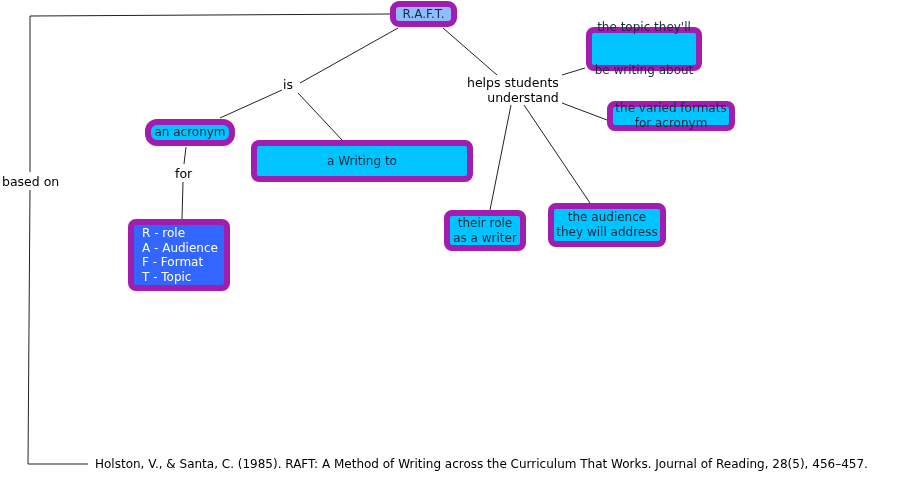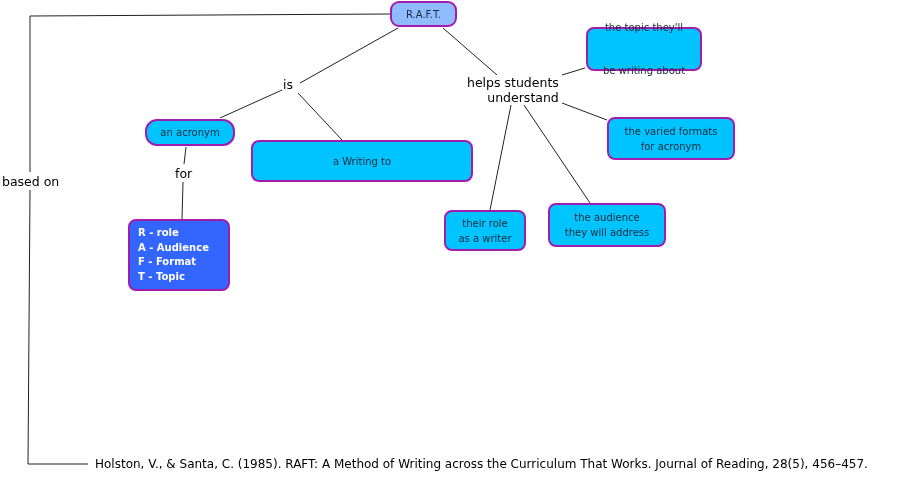--- a/index.html
+++ b/index.html
@@ -1,25 +1,25 @@
 <!DOCTYPE html>
 <html><head>
 <meta charset="utf-8">
 <style>
   html, body { margin:0; padding:0; background:#ffffff; }
   body { width:903px; height:482px; position:relative; overflow:hidden;
          font-family:"DejaVu Sans", sans-serif; color:#000; }
   svg.links { position:absolute; left:0; top:0; width:903px; height:482px; }
-  .node { position:absolute; box-sizing:border-box; border:2px solid #a21caf;
-          border-radius:8px; font-size:10px; line-height:15px; text-align:center;
+  .node { position:absolute; box-sizing:border-box; border:6px solid #a21caf;
+          border-radius:8px; font-size:12px; line-height:15px; text-align:center;
           display:flex; flex-direction:column; align-items:center; justify-content:center;
           color:#1a2a3a; }
   .cyan { background:#00c4ff; }
   .light { background:#8fbcff; }
-  .blue { background:#3366ff; color:#ffffff; font-weight:bold; align-items:flex-start;
+  .blue { background:#3366ff; color:#ffffff; font-weight:normal; align-items:flex-start;
           text-align:left; padding-left:8px; line-height:14.5px; }
   .lbl { position:absolute; font-size:12.5px; line-height:15px; text-align:center;
          background:#ffffff; white-space:nowrap; }
   .cite { position:absolute; font-size:12px; white-space:nowrap; }
   .line { display:block; }
 </style>
 </head>
 <body>
 
 <svg class="links">
@@ -80,21 +80,21 @@
   <span class="line">A - Audience</span>
   <span class="line">F - Format</span>
   <span class="line">T - Topic</span>
 </div>
 
 <div class="node cyan" style="left:586px; top:27px; width:116px; height:44px;gap:28px;">
   <span class="line">the topic they'll</span>
   <span class="line">be writing about</span>
 </div>
 
-<div class="node cyan" style="left:607px; top:117px; width:128px; height:43px;">
+<div class="node cyan" style="left:607px; top:101px; width:128px; height:30px;">
   <span class="line">the varied formats</span>
   <span class="line">for acronym</span>
 </div>
 
 <div class="node cyan" style="left:444px; top:210px; width:82px; height:41px;">
   <span class="line">their role</span>
   <span class="line">as a writer</span>
 </div>
 
 <div class="node cyan" style="left:548px; top:203px; width:118px; height:44px;">

